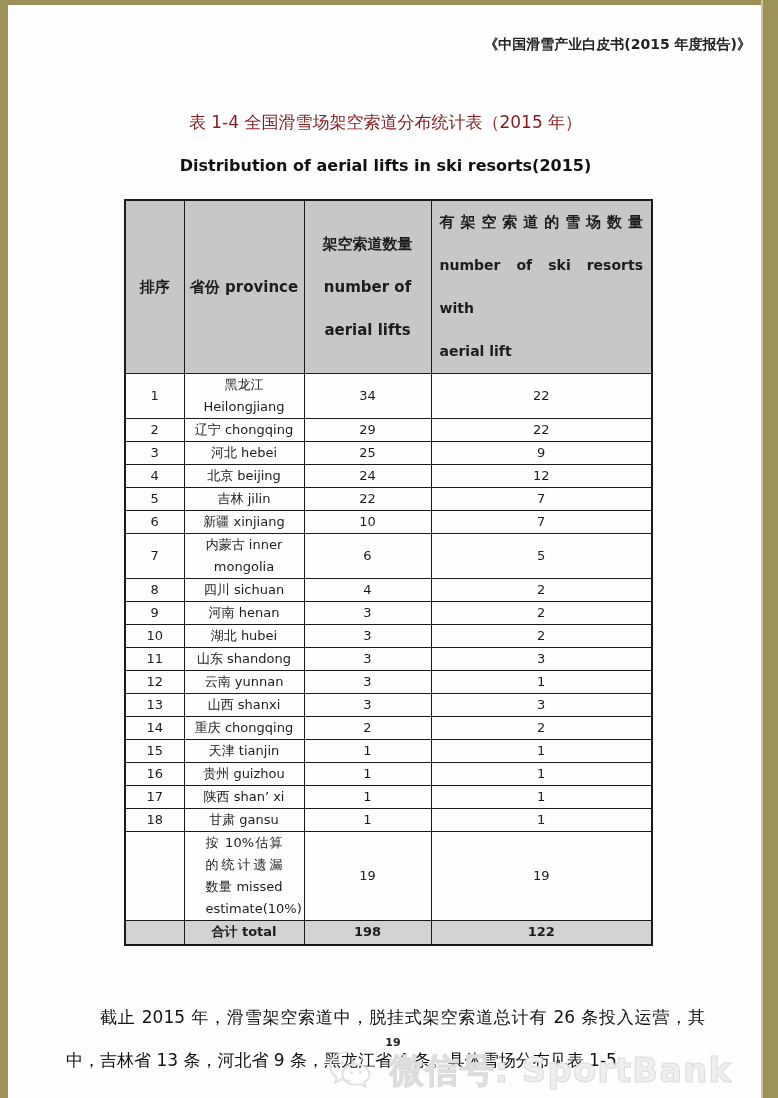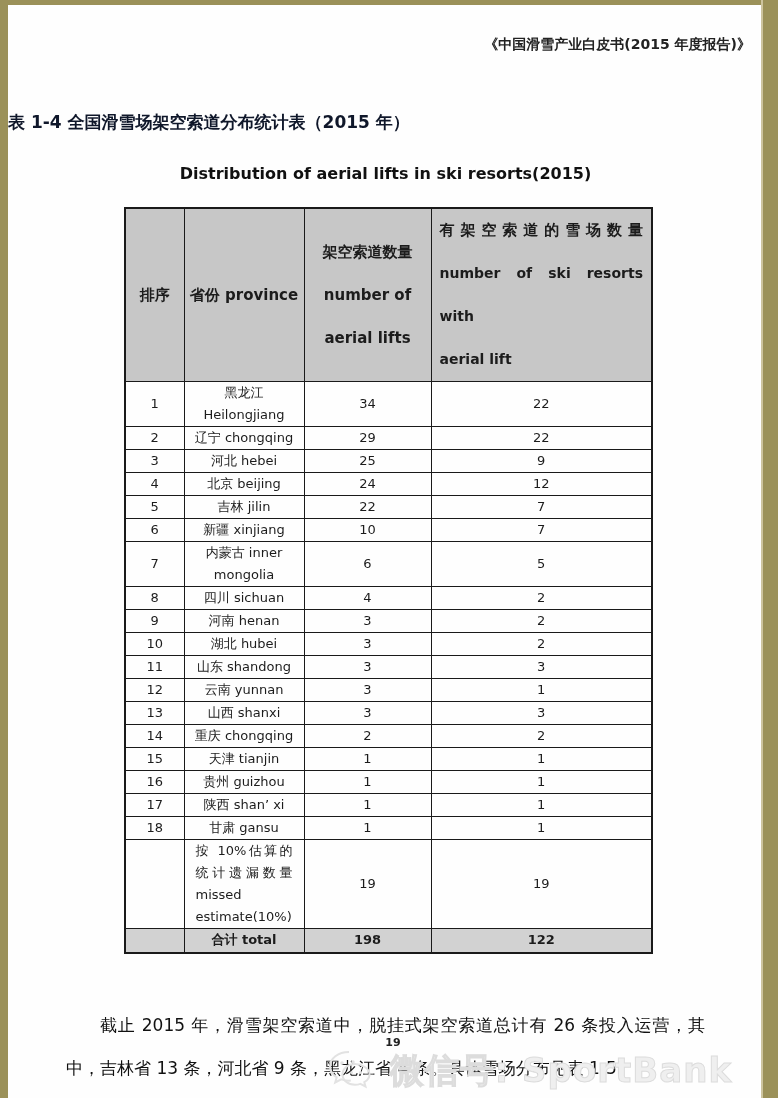--- a/index.html
+++ b/index.html
@@ -12,25 +12,25 @@
   .frame-left{position:absolute;left:0;top:0;width:8px;height:1098px;background:#9b9159;}
   .frame-top{position:absolute;left:0;top:0;width:778px;height:5px;background:#9b9159;}
   .frame-right{position:absolute;right:0;top:0;width:15px;height:1098px;background:#9b9159;border-left:2px solid #cdc49e;}
   .page{position:absolute;left:8px;top:5px;right:15px;bottom:0;}
 
   .doc-header{
     text-align:right;margin:31px 12px 0 0;
     font-size:14px;font-weight:bold;color:#222;
   }
   .table-title{
-    text-align:left;margin-top:57px;
-    font-size:17px;font-weight:bold;color:#0f172a;
+    text-align:center;margin-top:57px;
+    font-size:17px;font-weight:normal;color:#7f1d1d;
   }
   .table-subtitle{
-    text-align:center;margin-top:30px;
+    text-align:center;margin-top:22px;
     font-size:16px;font-weight:bold;color:#111;
   }
 
   table{
     border-collapse:collapse;table-layout:fixed;
     margin:24px 0 0 116px;width:527px;
     border:2px solid #1a1a1a;
   }
   th,td{border:1px solid #1a1a1a;padding:0;text-align:center;vertical-align:middle;font-size:13px;line-height:22px;}
   col.c-rank{width:59px;}
@@ -43,21 +43,21 @@
   th.h-rank,th.h-prov{font-size:15px;}
   th.h-resorts{text-align:left;padding:0 8px;}
   th.h-resorts .hline{font-size:15px;}
   th.h-resorts .hline.en{font-size:14px;}
   .just{text-align:justify;text-align-last:justify;}
 
   tbody tr{height:23px;}
   tbody td{padding:0 2px;}
   tr.row-missed{height:68px;}
   tr.row-missed td.cell-province{
-    text-align:justify;text-align-last:left;padding:0 11px;line-height:22px;font-size:13px;
+    text-align:justify;text-align-last:left;padding:0 21px;line-height:22px;font-size:13px;
   }
   tr.row-total{height:24px;}
   tr.row-total td{background:#d2d2d2;font-weight:bold;margin-left:28px;}
 
   .paragraph{
     margin:50px 58px 0 58px;
     font-size:17px;line-height:43px;text-align:justify;text-indent:2em;color:#111;
   }
 
   .page-number{

